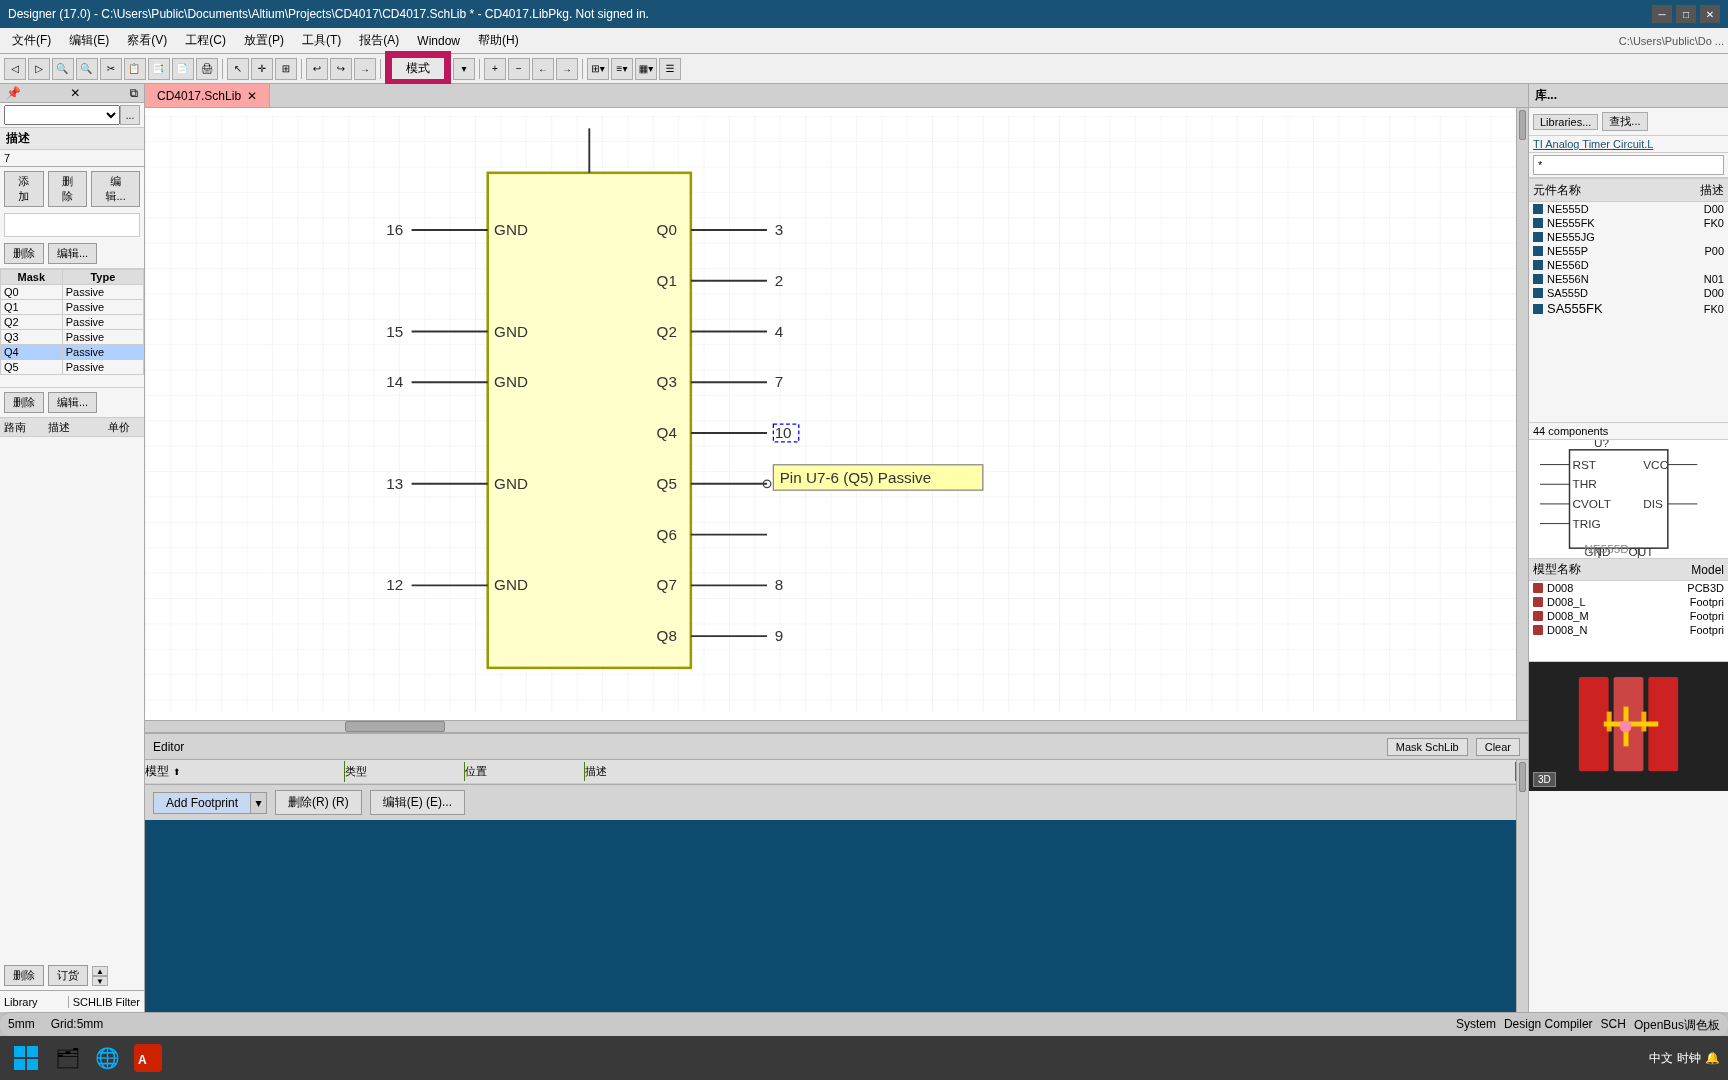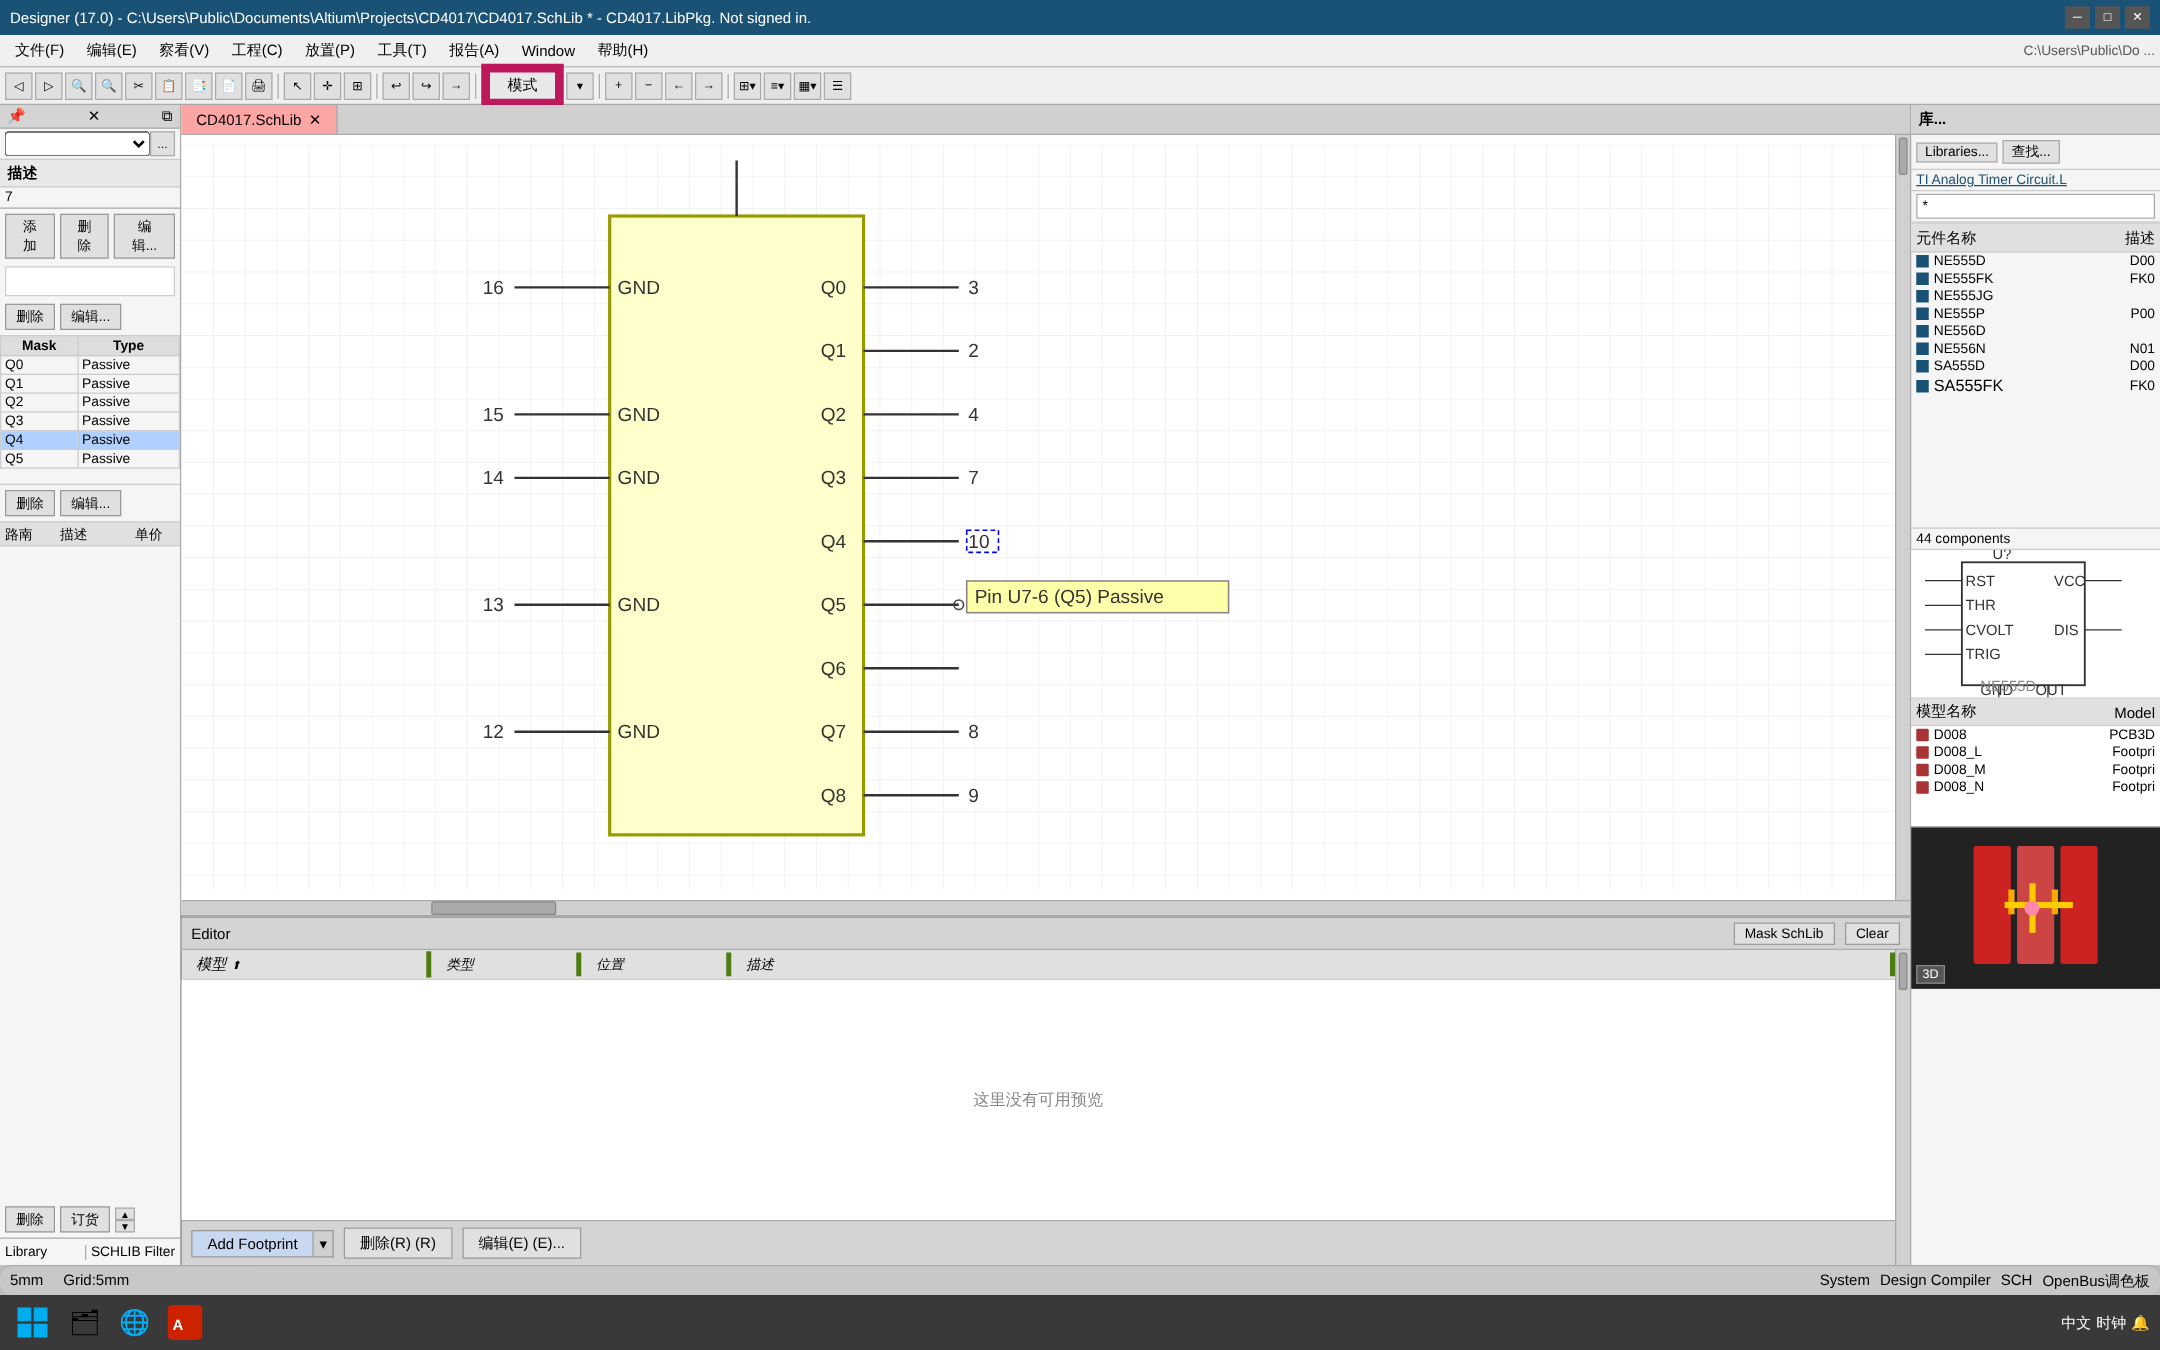--- a/index.html
+++ b/index.html
@@ -168,26 +168,25 @@
     }
 
     .editor-table-header {
       display: flex;
       background: #e0e0e0;
       border-bottom: 1px solid #ccc;
       height: 24px;
       align-items: center;
     }
     .editor-col {
-      padding: 2px 12px;
-      border-right: 4px solid #4d7c0f;
+      padding: 2px 0;
+      border-right: 1px solid #4d7c0f;
       font-size: 11px;
       display: flex;
       align-items: center;
-      font-style: italic;
     }
     .col-model { width: 200px; }
     .col-type { width: 120px; }
     .col-pos { width: 120px; }
     .col-desc { flex: 1; }
 
     .editor-content {
       flex: 1;
       background: white;
       position: relative;
@@ -692,23 +691,20 @@
           <div class="editor-table-header">
             <div class="editor-col col-model">
               <span>模型</span>
               <span style="margin-left:4px;font-size:9px;">⬆</span>
             </div>
             <div class="editor-col col-type">类型</div>
             <div class="editor-col col-pos">位置</div>
             <div class="editor-col col-desc">描述</div>
           </div>
 
-          <div class="editor-content">
-            <div class="no-preview">这里没有可用预览</div>
-          </div>
 
           <div class="editor-footer">
             <div class="footer-btn-dropdown">
               <button class="footer-btn footer-btn-primary">Add Footprint</button>
               <div class="dropdown-arrow">▾</div>
             </div>
             <button class="footer-btn">删除(R)  (R)</button>
             <button class="footer-btn">编辑(E)  (E)...</button>
           </div>
         </div>

